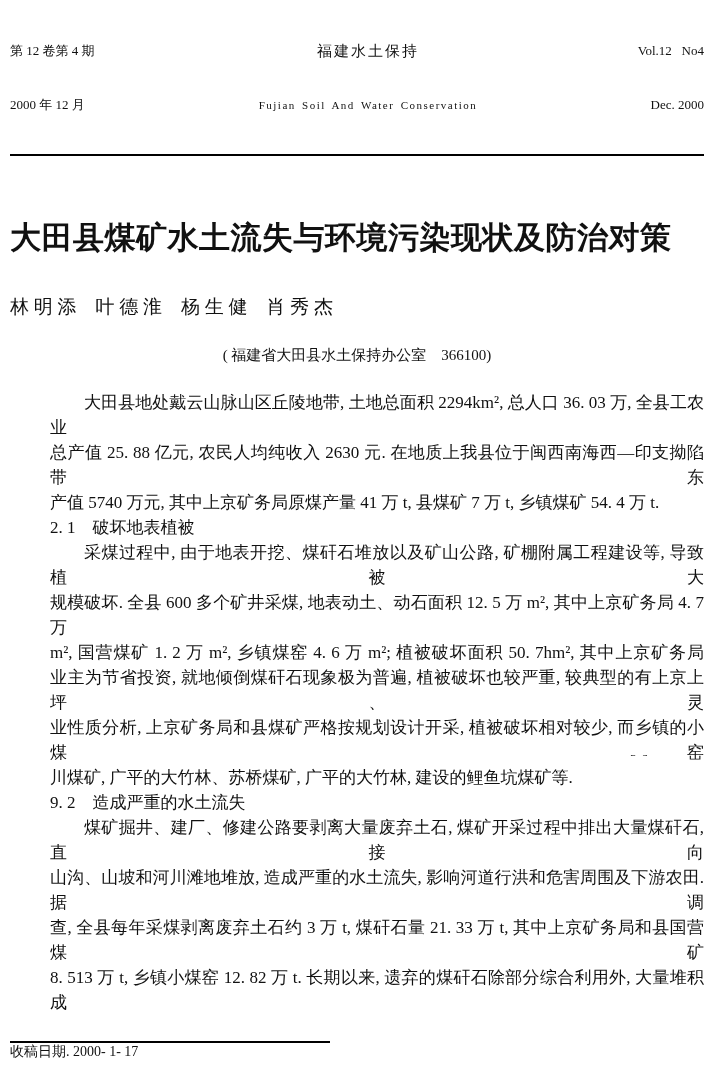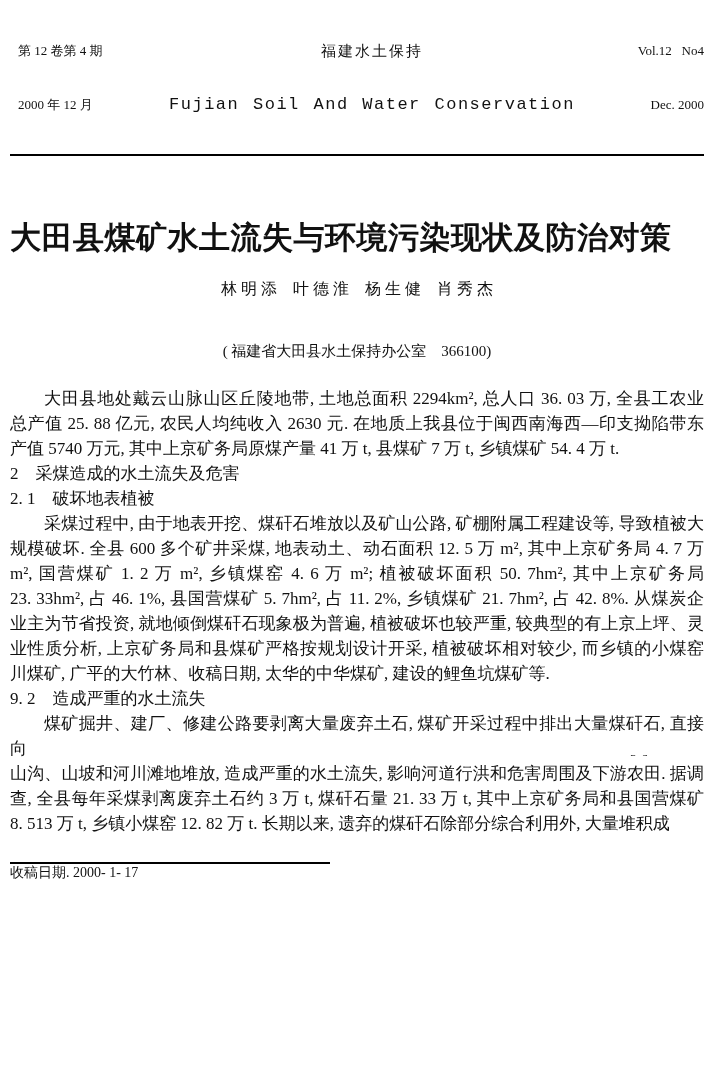--- a/index.html
+++ b/index.html
@@ -10,52 +10,52 @@
     background:#ffffff;
     color:#111;
     font-family:"Liberation Serif","DejaVu Serif",serif;
     overflow:hidden;
     box-sizing:border-box;
     padding:6px 14px 0 10px;
   }
   
   .jheader{
     display:flex;justify-content:space-between;align-items:flex-end;
-    font-size:13px;line-height:18px;white-space:pre;margin-left:8px;
+    font-size:13px;line-height:18px;white-space:pre;
   }
   .jheader .hleft{text-align:left;min-width:150px;}
   .jheader .hcenter{text-align:center;flex:1;}
   .jheader .hcenter .cn{font-size:15px;letter-spacing:2px;line-height:18px;}
-  .jheader .hcenter .en{font-size:17px;letter-spacing:1.5px;line-height:18px;word-spacing:2px;font-family:Liberation Mono, monospace;}
+  .jheader .hcenter .en{font-size:11px;letter-spacing:1.5px;line-height:18px;word-spacing:2px;}
   .jheader .hright{text-align:right;min-width:128px;}
   .hrule{border:0;border-top:2px solid #000;margin:4px 0 0 0;}
   
   .art-title{
     margin:64px 0 0 0;
     font-size:31px;
     font-weight:bold;
     letter-spacing:0.5px;
     line-height:36px;
   }
   .authors{
-    margin-top:22px;
-    text-align:center;
-    font-size:16px;
+    margin-top:40px;
+    text-align:left;
+    font-size:19px;
     line-height:22px;
     white-space:pre;
   }
   .affiliation{
-    margin-top:42px;
+    margin-top:28px;
     text-align:center;
     font-size:15px;
     line-height:18px;
     white-space:pre;
   }
   
-  .bodytext{margin-top:26px;font-size:17px;}
+  .bodytext{margin-top:26px;font-size:17px;margin-left:40px;}
   .line{
     line-height:25px;
     text-align:justify;
     text-align-last:justify;
     text-justify:inter-character;
   }
   .line.last{text-align-last:left;}
   .line.indent{text-indent:2em;}
   .sec-h{
     font-size:17px;line-height:25px;margin:0;font-weight:normal;
@@ -98,30 +98,28 @@
   <div class="authors">林 明 添　叶 德 淮　杨 生 健　肖 秀 杰</div>
 
   <div class="affiliation">( 福建省大田县水土保持办公室　366100)</div>
 
   <section class="bodytext">
     <div class="para">
         <div class="line indent">大田县地处戴云山脉山区丘陵地带, 土地总面积 2294km², 总人口 36. 03 万, 全县工农业</div>
         <div class="line">总产值 25. 88 亿元, 农民人均纯收入 2630 元.  在地质上我县位于闽西南海西—印支拗陷带东</div>
         <div class="line last">产值 5740 万元, 其中上京矿务局原煤产量 41 万 t, 县煤矿 7 万 t, 乡镇煤矿 54. 4 万 t.</div>
       </div>
-    <h2 class="sec-h">2　采煤造成的水土流失及危害</h2>
     <h3 class="sec-h">2. 1　破坏地表植被</h3>
     <div class="para">
         <div class="line indent">采煤过程中, 由于地表开挖、煤矸石堆放以及矿山公路, 矿棚附属工程建设等, 导致植被大</div>
         <div class="line">规模破坏.  全县 600 多个矿井采煤, 地表动土、动石面积 12. 5 万 m², 其中上京矿务局 4. 7 万</div>
         <div class="line">m², 国营煤矿 1. 2 万 m², 乡镇煤窑 4. 6 万 m²; 植被破坏面积 50. 7hm², 其中上京矿务局</div>
-        <div class="line">23. 33hm², 占 46. 1%, 县国营煤矿 5. 7hm², 占 11. 2%, 乡镇煤矿 21. 7hm², 占 42. 8%. 从煤炭企</div>
         <div class="line">业主为节省投资, 就地倾倒煤矸石现象极为普遍, 植被破坏也较严重, 较典型的有上京上坪、灵</div>
         <div class="line">业性质分析, 上京矿务局和县煤矿严格按规划设计开采, 植被破坏相对较少, 而乡镇的小煤窑</div>
-        <div class="line last">川煤矿, 广平的大竹林、收稿日期, 太华的中华煤矿, 建设的鲤鱼坑煤矿等.</div>
+        <div class="line last">川煤矿, 广平的大竹林、苏桥煤矿, 广平的大竹林, 建设的鲤鱼坑煤矿等.</div>
       </div>
     <h3 class="sec-h">9. 2　造成严重的水土流失</h3>
     <div class="para">
         <div class="line indent">煤矿掘井、建厂、修建公路要剥离大量废弃土石, 煤矿开采过程中排出大量煤矸石, 直接向</div>
         <div class="line">山沟、山坡和河川滩地堆放, 造成严重的水土流失, 影响河道行洪和危害周围及下游农田. 据调</div>
         <div class="line">查, 全县每年采煤剥离废弃土石约 3 万 t, 煤矸石量 21. 33 万 t, 其中上京矿务局和县国营煤矿</div>
         <div class="line last">8. 513 万 t, 乡镇小煤窑 12. 82 万 t.  长期以来, 遗弃的煤矸石除部分综合利用外, 大量堆积成</div>
       </div>
   </section>
 

